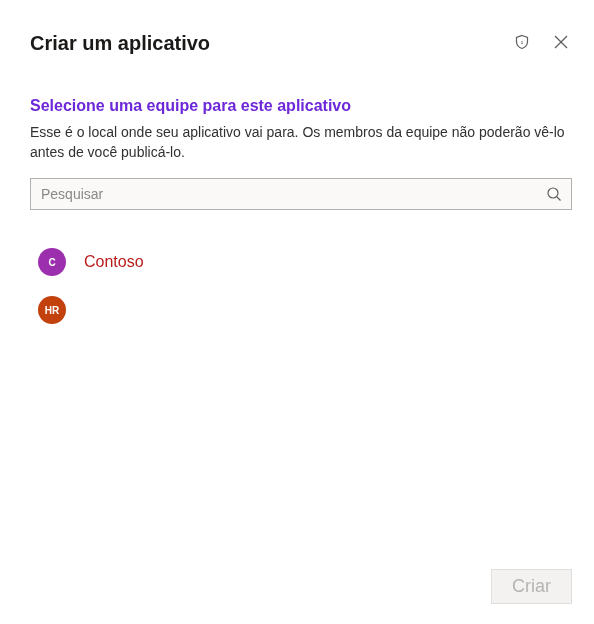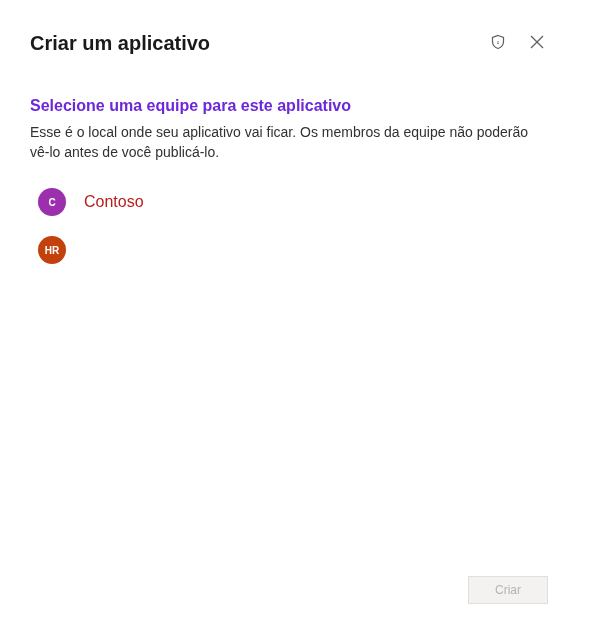--- a/index.html
+++ b/index.html
@@ -9,21 +9,21 @@
     }
     body {
       font-family: "Segoe UI", -apple-system, BlinkMacSystemFont, sans-serif;
       background: #ffffff;
       width: 594px;
       height: 624px;
       position: relative;
       overflow: hidden;
     }
     .dialog {
-      padding: 30px 46px 20px 30px;
+      padding: 30px 22px 20px 30px;
       height: 100%;
       display: flex;
       flex-direction: column;
     }
     .header-row {
       display: flex;
       align-items: center;
       justify-content: space-between;
       margin-bottom: 40px;
     }
@@ -125,21 +125,21 @@
       font-size: 16px;
       color: #b91c1c;
     }
     .footer {
       display: flex;
       justify-content: flex-end;
       padding-top: 12px;
     }
     .create-btn {
       padding: 6px 20px;
-      font-size: 12px;
+      font-size: 18px;
       font-family: inherit;
       border: 1px solid #e1dfdd;
       background: #f3f2f1;
       color: #b6b4b2;
       cursor: not-allowed;
       min-width: 80px;
     }
   </style>
 </head>
 <body>
@@ -163,22 +163,31 @@
           <svg viewBox="0 0 14 14" stroke="currentColor" stroke-width="1.2">
             <line x1="1" y1="1" x2="13" y2="13"></line>
             <line x1="13" y1="1" x2="1" y2="13"></line>
           </svg>
         </span>
       </button>
     </div>
   </div>
 
   <h2 class="section-title">Selecione uma equipe para este aplicativo</h2>
-  <p class="section-desc">Esse é o local onde seu aplicativo vai ficar. Os membros da equipe não poderão vê-lo antes de você publicá-lo.</p>
-
+  <p class="section-desc">Esse é o local onde seu aplicativo vai para. Os membros da equipe não poderão vê-lo antes de você publicá-lo.</p>
+
+  <div class="search-wrapper">
+    <input type="text" class="search-input" placeholder="Pesquisar" style="">
+    <span class="search-icon">
+      <svg viewBox="0 0 16 16" fill="none" stroke="currentColor" stroke-width="1.2">
+        <circle cx="7" cy="7" r="5"></circle>
+        <line x1="11" y1="11" x2="14.5" y2="14.5"></line>
+      </svg>
+    </span>
+  </div>
 
   <div class="team-list">
     <div class="team-item">
       <div class="team-avatar" style="background:#9b2fae">C</div>
       <div class="team-name">Contoso</div>
     </div>
     <div class="team-item">
       <div class="team-avatar" style="background:#c2410c">HR</div>
     </div>
   </div>

